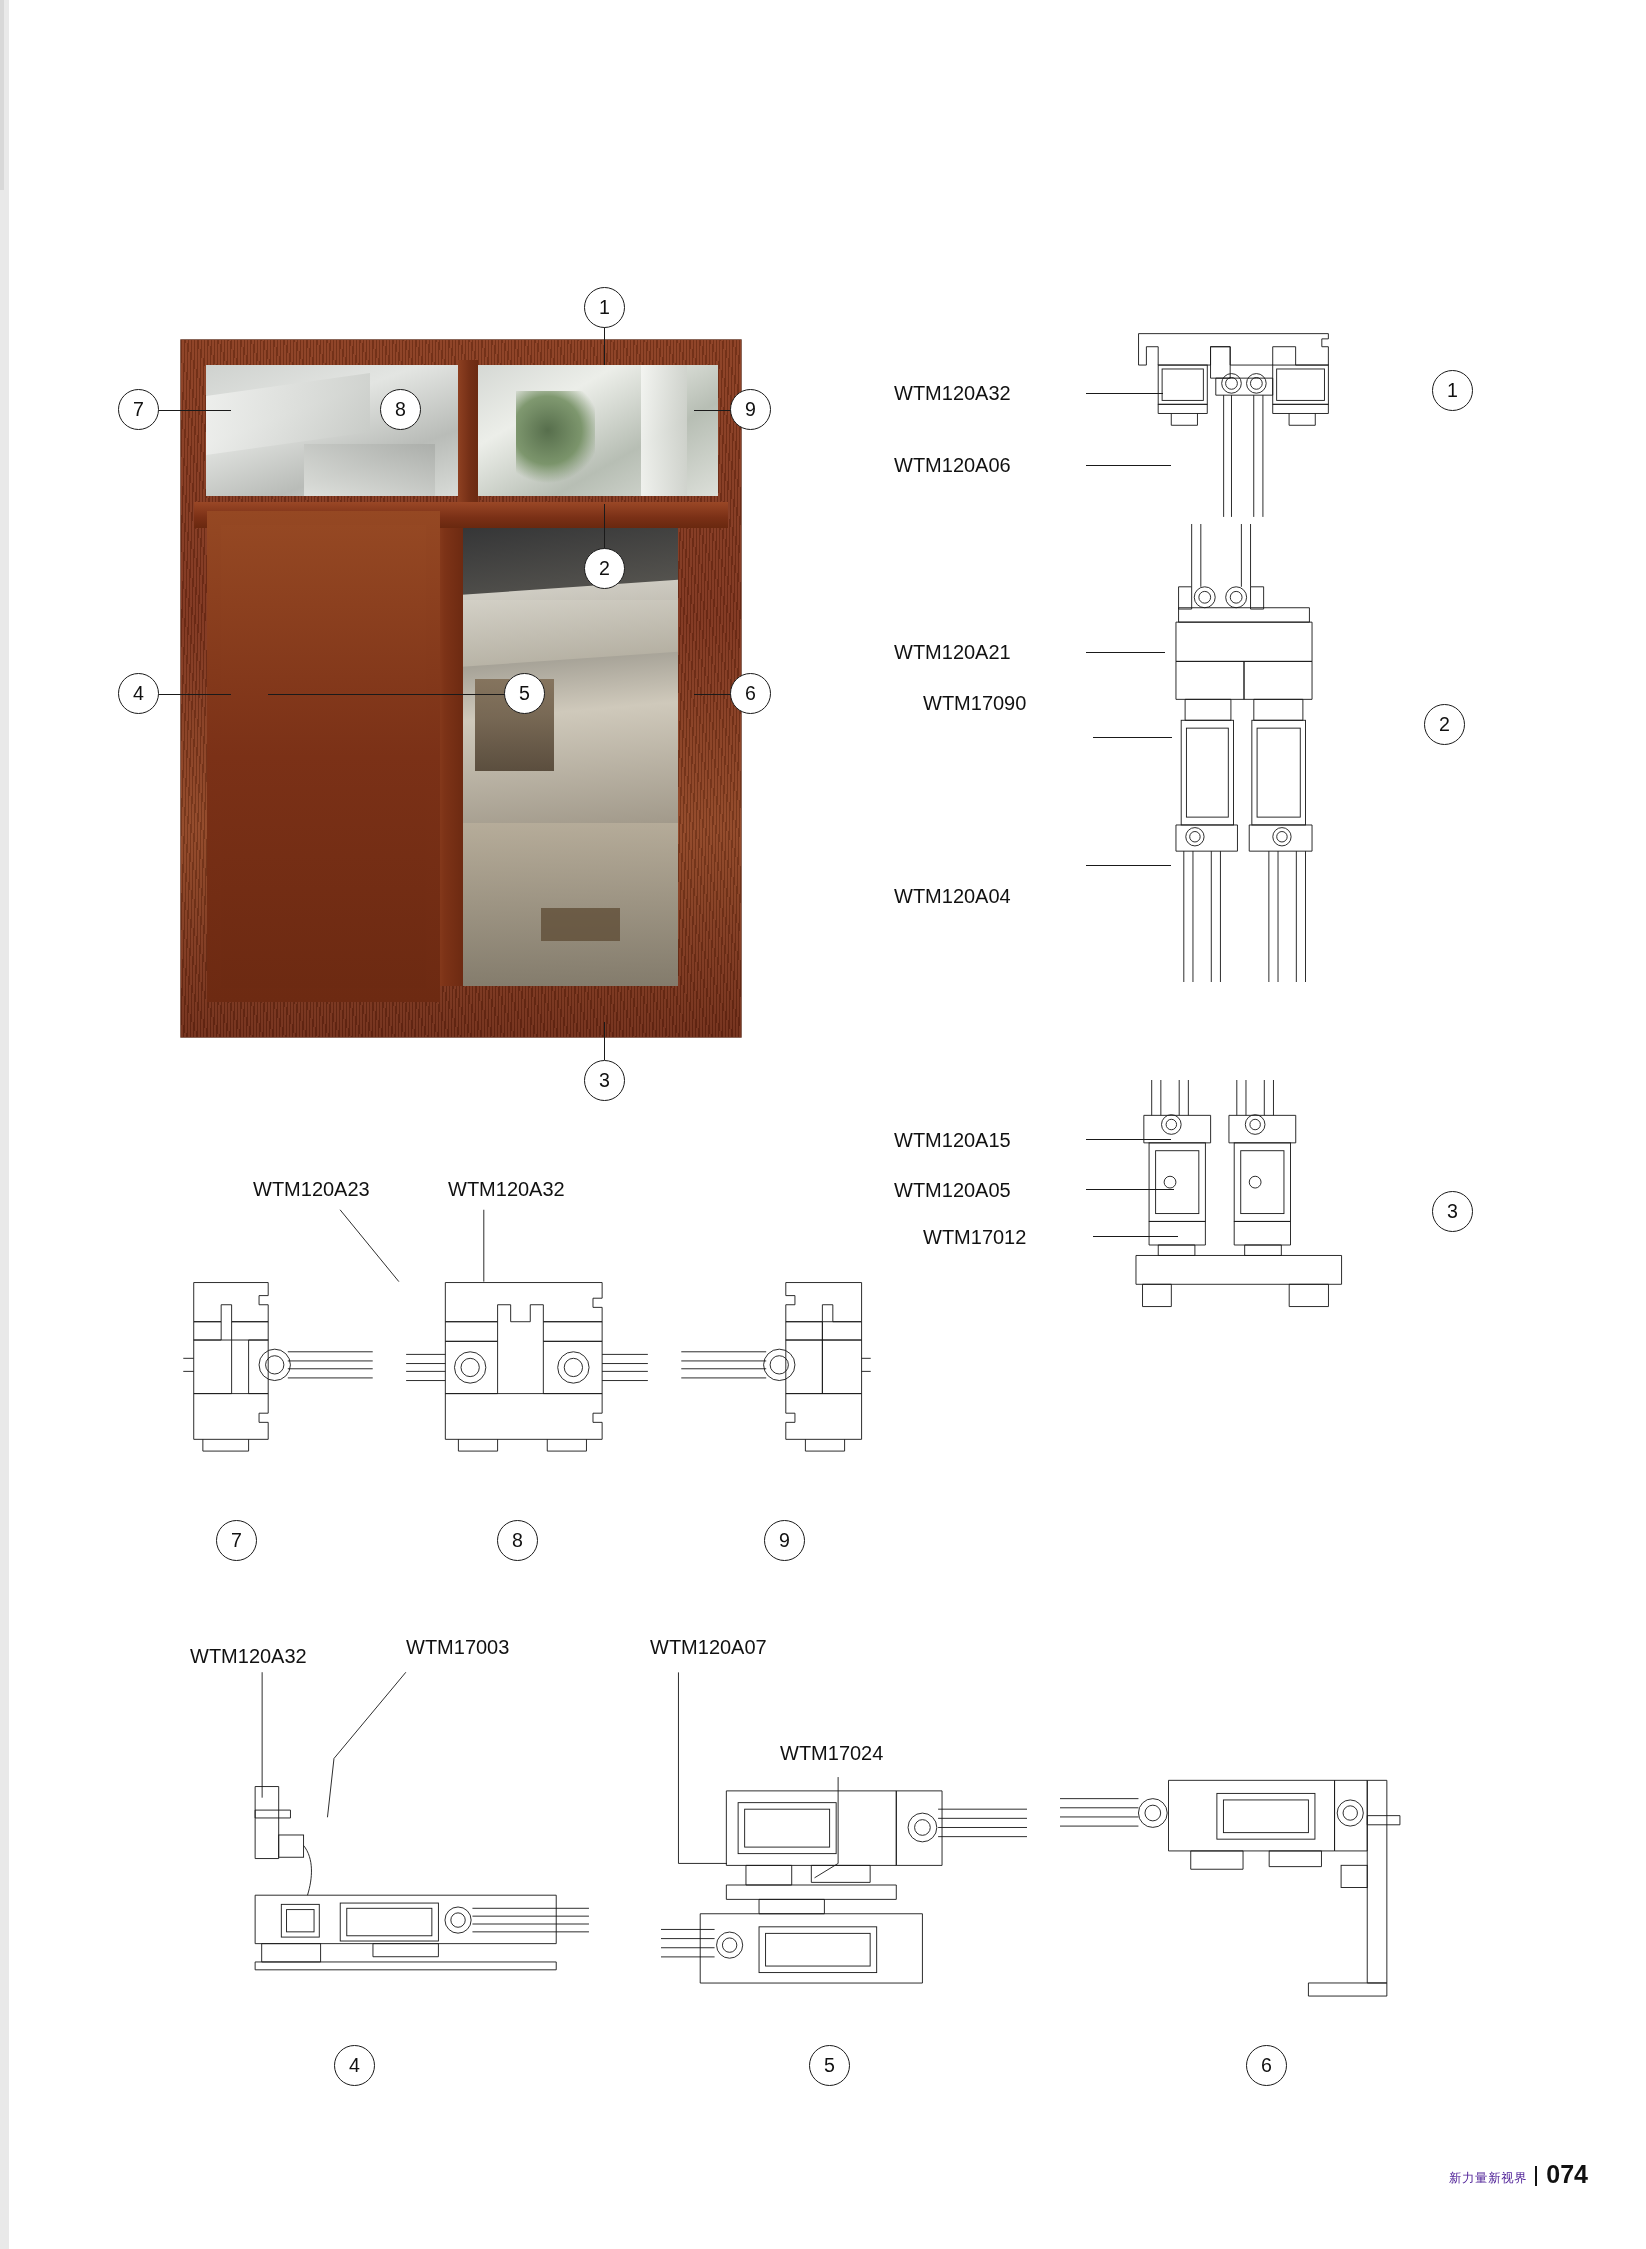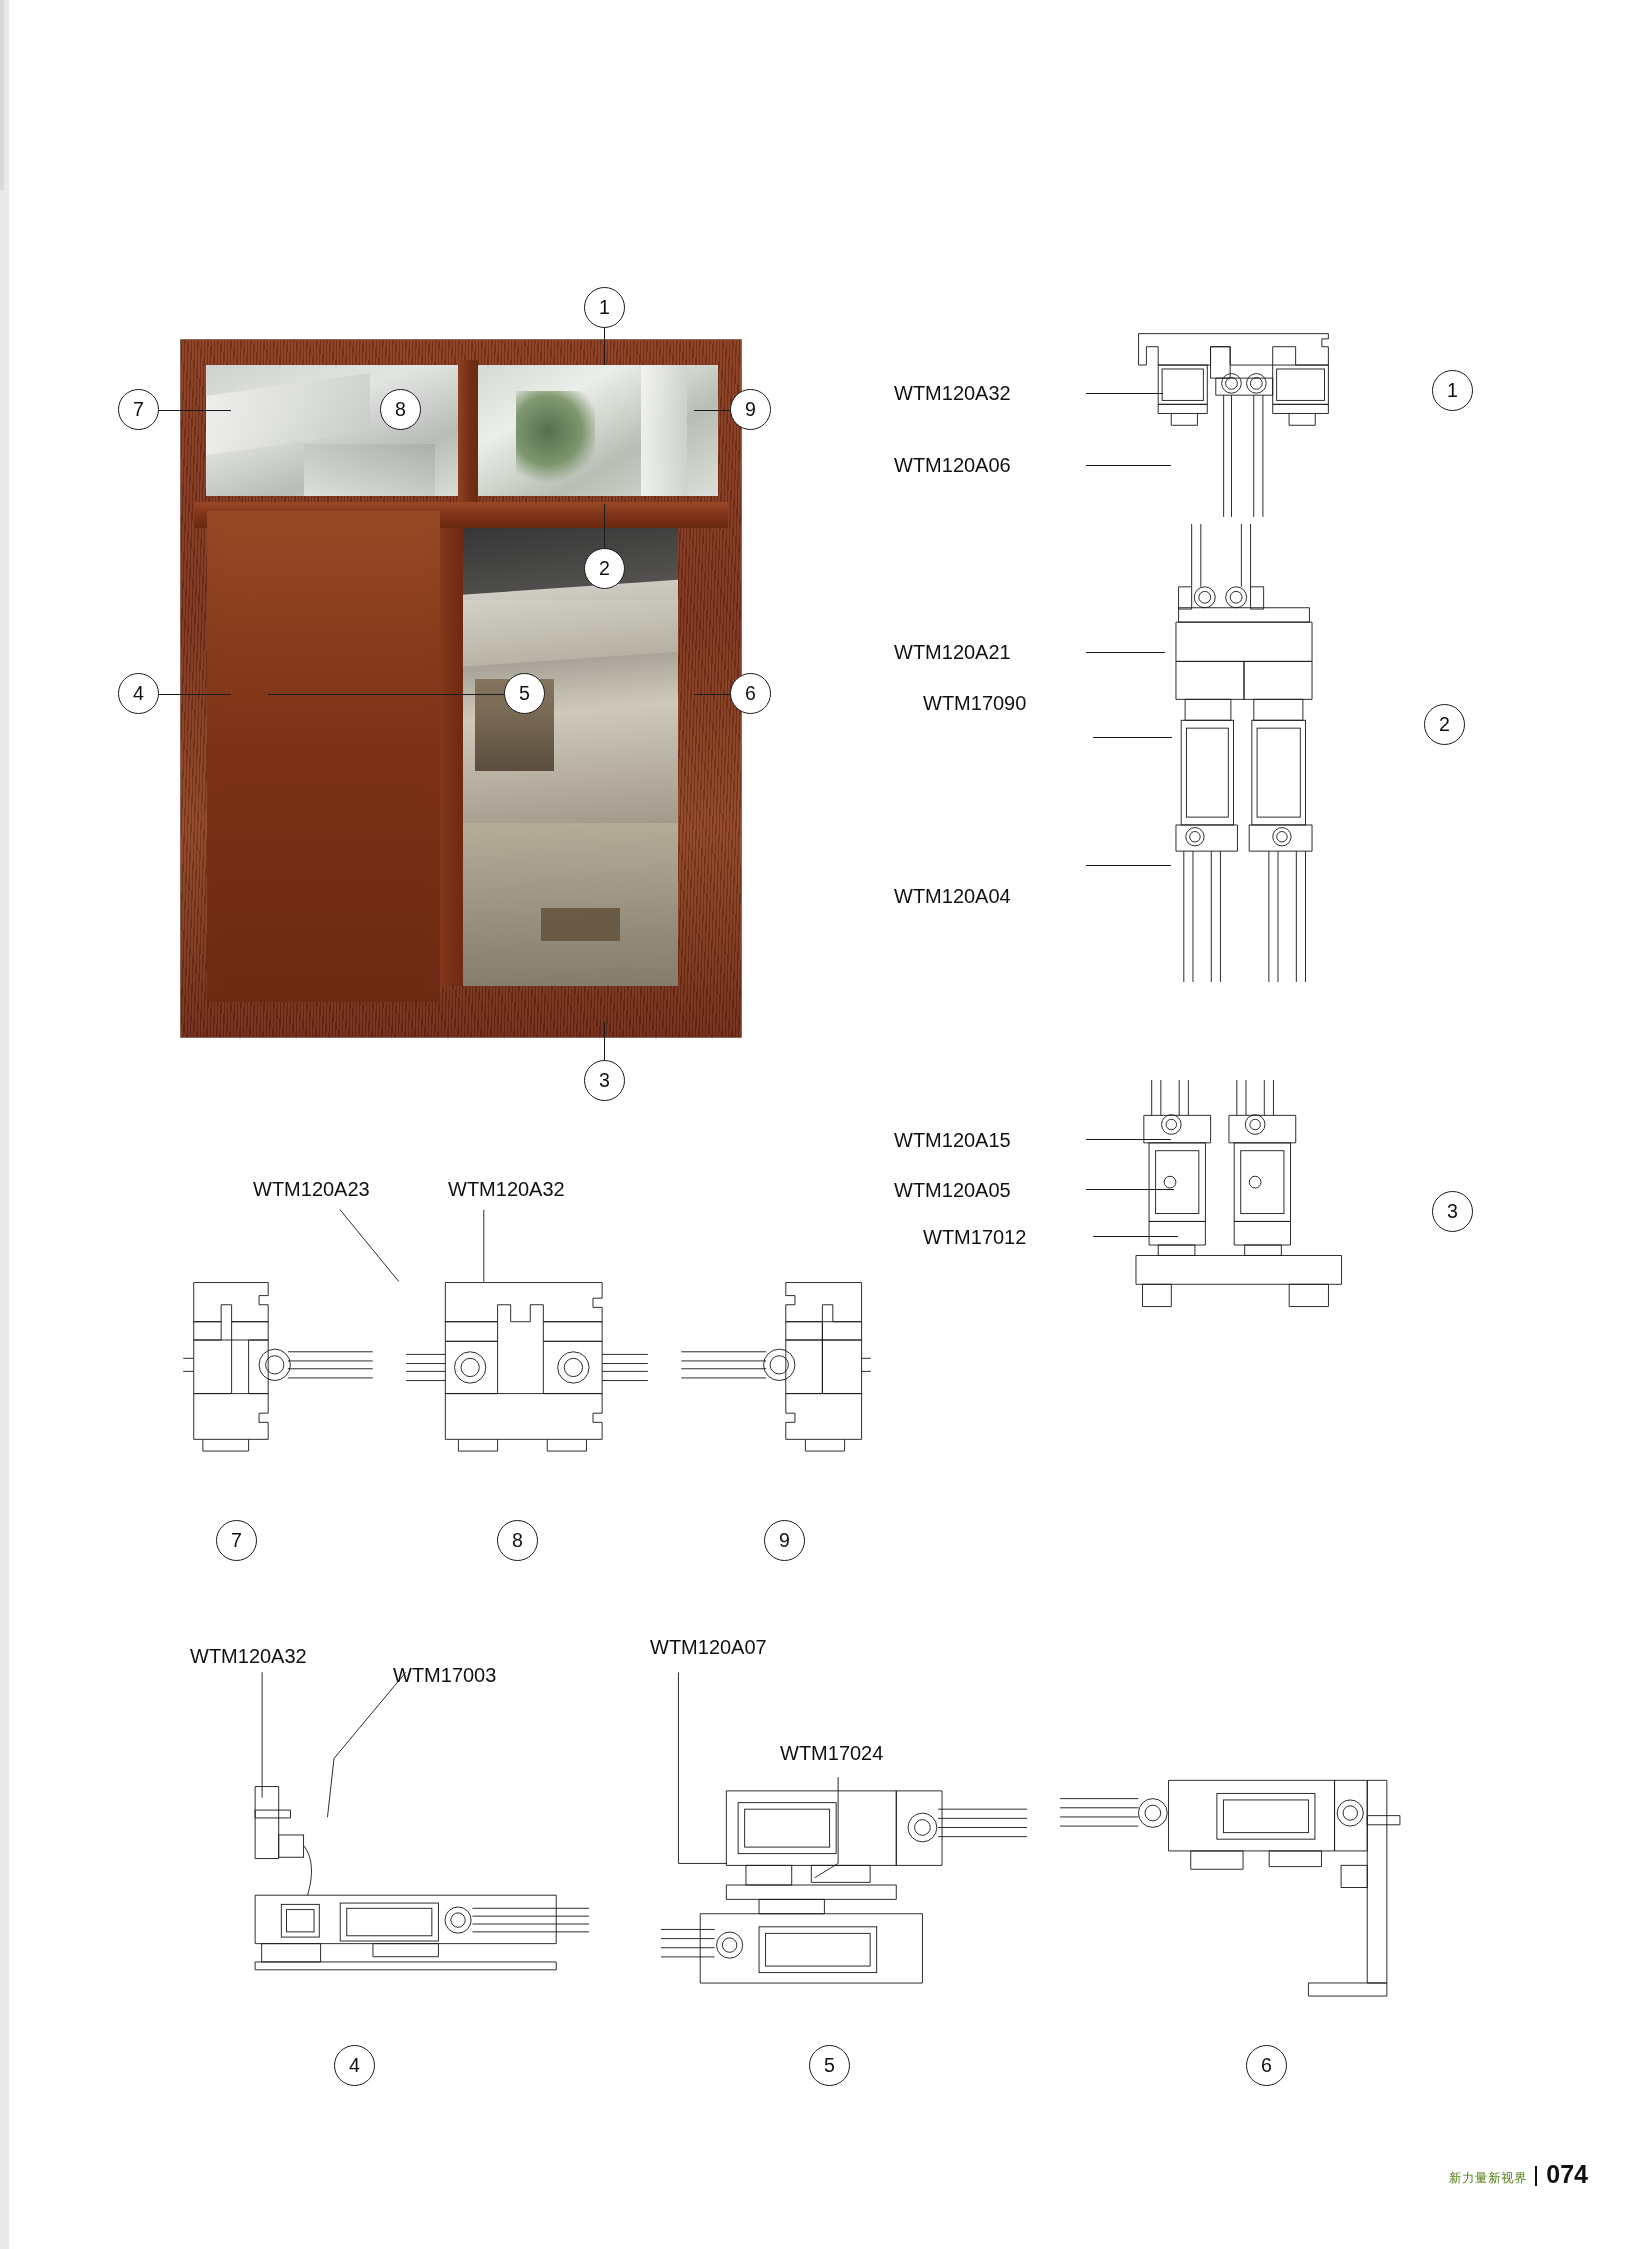--- a/index.html
+++ b/index.html
@@ -145,21 +145,21 @@
   .footer {
     position: absolute;
     right: 59px;
     bottom: 63px;
     display: flex;
     align-items: flex-end;
     gap: 5.2px;
   }
   .footer-cn {
     font-size: 12.4px;
-    color: #4d7c0f;
+    color: #4c1d95;
     letter-spacing: 0.7px;
     font-family: "Liberation Sans", sans-serif;
   }
   .footer-bar {
     width: 2px;
     height: 19.6px;
     background: #111;
     margin: 0 3.9px 1.3px 2.6px;
   }
   .footer-page {
@@ -428,21 +428,21 @@
       <path d="M0 116 H130 M0 130 H130 M0 142 H130 M0 156 H130"></path>
       <path d="M160 180 H276 V250 H160 V224 H174 V210 H160 Z"></path>
       <path d="M190 250 V268 H250 V250"></path>
     </svg>
   </div>
   <div class="bubble" style="left:764px; top:1520px;">
       <span>9</span>
     </div>
 
   <div class="part-label" style="left:190px; top:1645px;">WTM120A32</div>
-  <div class="part-label" style="left:393px; top:1636px;margin-top:28px;">WTM17003</div>
+  <div class="part-label" style="left:406px; top:1636px;">WTM17003</div>
   <svg class="dwg" style="left:249px; top:1667px;" width="170" height="196" viewBox="0 0 260 300" fill="none" stroke="#1a1a1a" stroke-width="1.4">
     <path d="M20 8 V200"></path>
     <path d="M240 8 L130 140 L120 230"></path>
   </svg>
 
   <div class="dwg" style="left:242px; top:1780px;">
     <svg width="347" height="216" viewBox="0 0 530 330" fill="none" stroke="#1a1a1a" stroke-width="1.4">
       <path d="M20 10 H56 V120 H20 Z"></path>
       <path d="M20 46 H74 V58 H20 Z"></path>
       <rect x="56" y="84" width="38" height="34"></rect>

